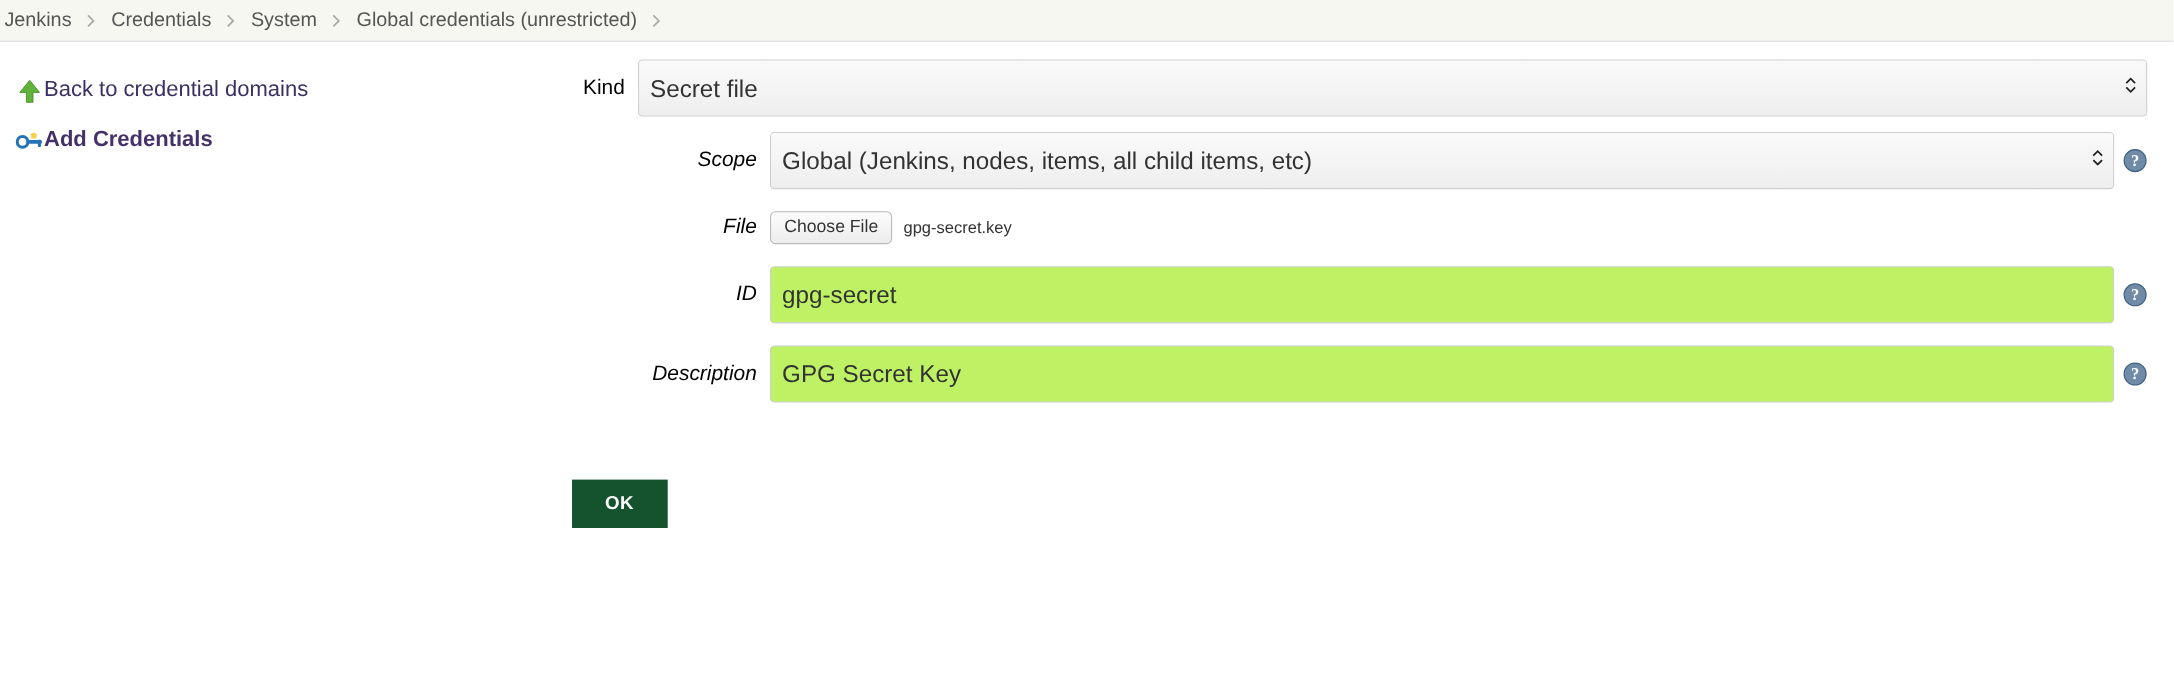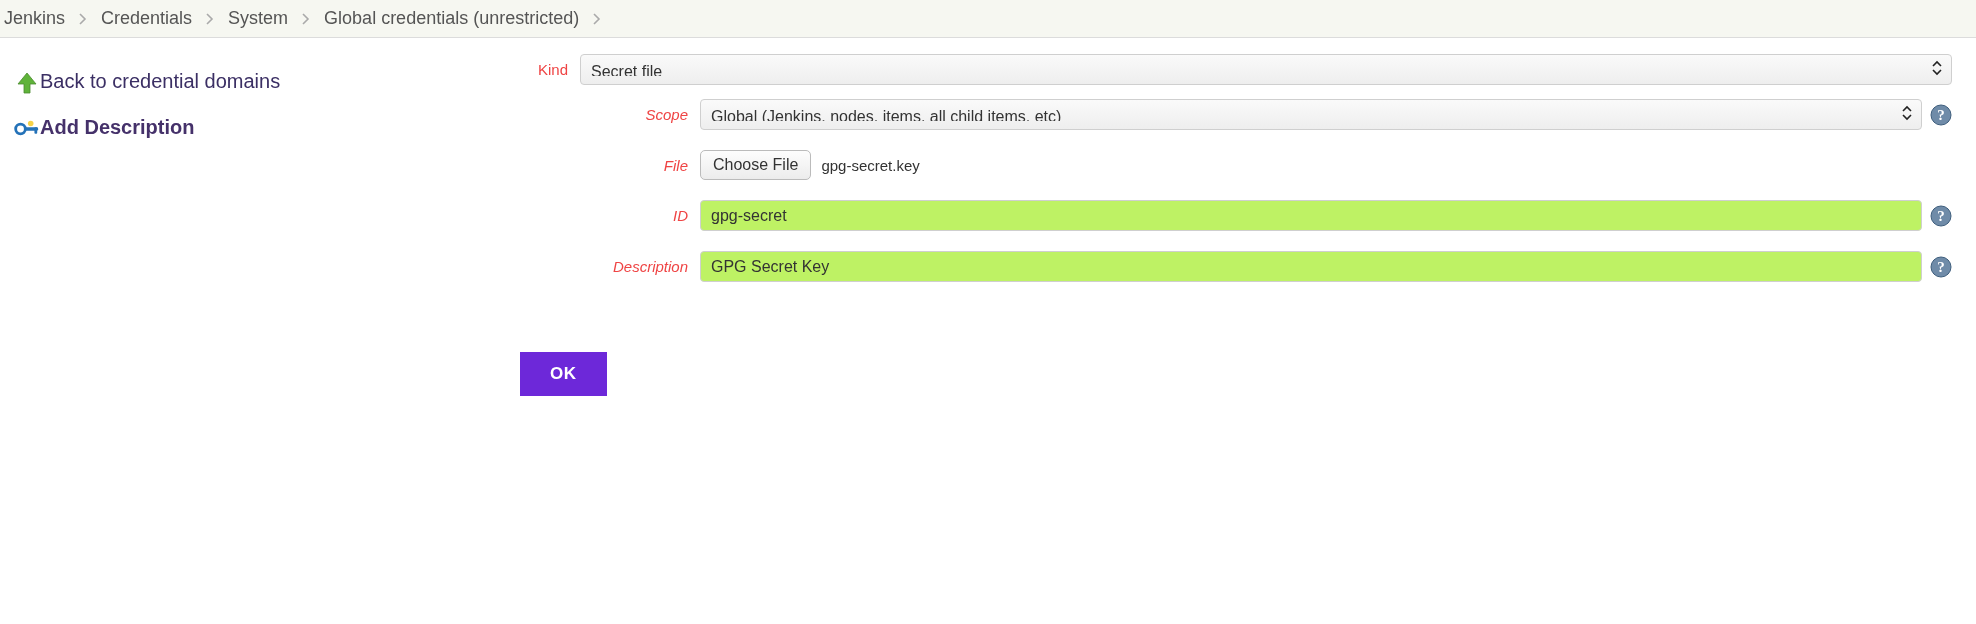--- a/index.html
+++ b/index.html
@@ -53,41 +53,41 @@
     padding-right: 24px;
   }
   .form-row {
     display: flex;
     align-items: center;
     margin-bottom: 20px;
   }
   .form-row.kind-row { margin-bottom: 14px; }
   .label-col {
     text-align: right;
-    font-size: 15px;
-    color: #ef4444;
+    font-size: 19px;
+    color: #000000;
     padding-right: 12px;
   }
   .kind-row .label-col { width: 160px; }
   .sub-row .label-col { width: 280px; font-style: italic; }
   .field-col {
     flex: 1;
     display: flex;
     align-items: center;
     gap: 8px;
   }
   select.wide, input.text-field {
     width: 100%;
-    font-size: 16px;
+    font-size: 22px;
     padding: 8px 10px;
     border: 1px solid #cfcfcf;
     border-radius: 4px;
     background: #f5f5f5;
     color: #333;
-    height: 31px;
+    height: 52px;
   }
   select.wide {
     appearance: none;
     -webkit-appearance: none;
     background: linear-gradient(#fafafa,#eeeeee);
     padding-right: 30px;
   }
   .select-wrap { position: relative; flex:1; display:flex; }
   .select-caret {
     position: absolute;
@@ -116,21 +116,21 @@
   }
   .file-name { font-size: 15px; color: #333; }
   .help-ball {
     width: 22px; height: 22px; flex: 0 0 22px;
   }
   .ok-row {
     margin-top: 70px;
     padding-left: 100px;
   }
   .ok-btn {
-    background: #6d28d9;
+    background: #14532d;
     color: #fff;
     border: none;
     font-weight: 700;
     font-size: 17px;
     padding: 12px 30px;
     cursor: pointer;
     letter-spacing: 0.5px;
   }
 </style>
 </head>
@@ -176,21 +176,21 @@
     </a>
     <a href="#" class="side-item active">
       <span class="side-icon">
         <svg width="28" height="20" viewBox="0 0 28 20">
           <circle cx="7" cy="10" r="5.2" fill="none" stroke="#2472b8" stroke-width="3"></circle>
           <rect x="11" y="8.2" width="15" height="3.6" rx="1.5" fill="#2472b8"></rect>
           <rect x="22" y="8" width="3" height="7" rx="1" fill="#2472b8"></rect>
           <circle cx="18" cy="4" r="3" fill="#f5d24a"></circle>
         </svg>
       </span>
-      <span>Add Description</span>
+      <span>Add Credentials</span>
     </a>
   </div>
 
   <div class="main">
 
     <div class="form-row kind-row">
       <div class="label-col">Kind</div>
       <div class="field-col">
         <div class="select-wrap">
           <select class="wide">

